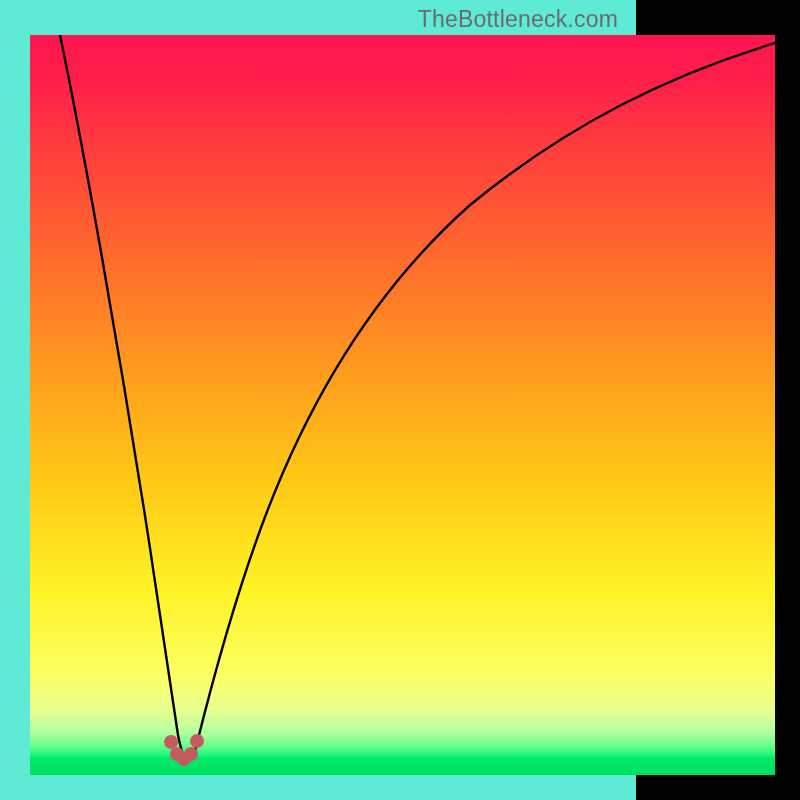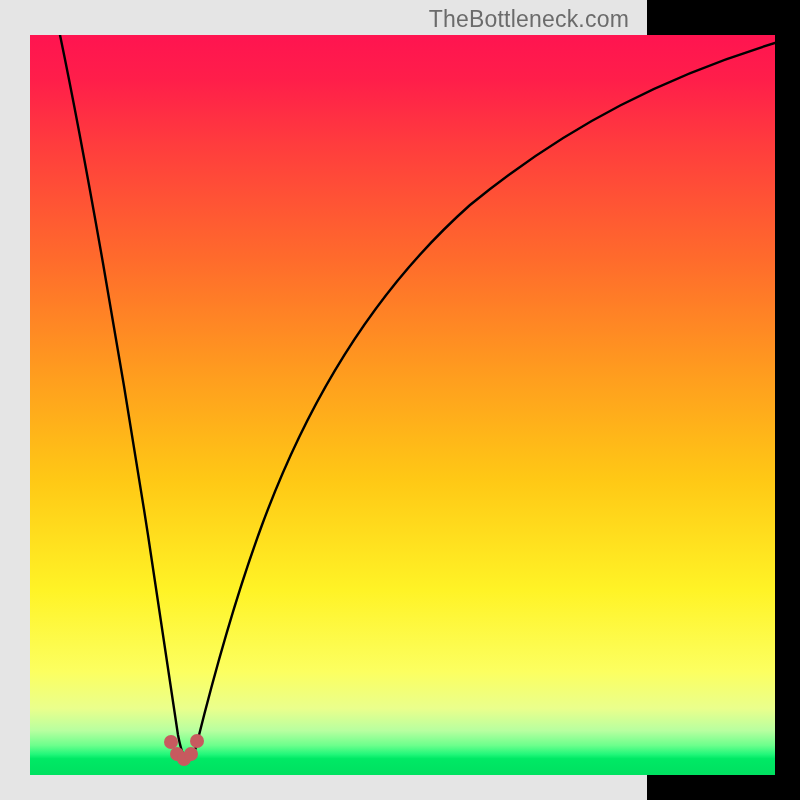--- a/index.html
+++ b/index.html
@@ -10,22 +10,21 @@
     background: #000;
     overflow: hidden;
     font-family: Arial, Helvetica, sans-serif;
   }
   .frame {
     position: absolute;
     top: 0;
     left: 0;
     width: 636px;
     height: 800px;
-    background: #e5e5e5;
-    padding-left: 11px;
+    background: #5eead4;
   }
   .plot-area {
     position: absolute;
     
     left: 30px;
     top: 35px;
     width: 745px;
     height: 740px;
     overflow: hidden;
   }

